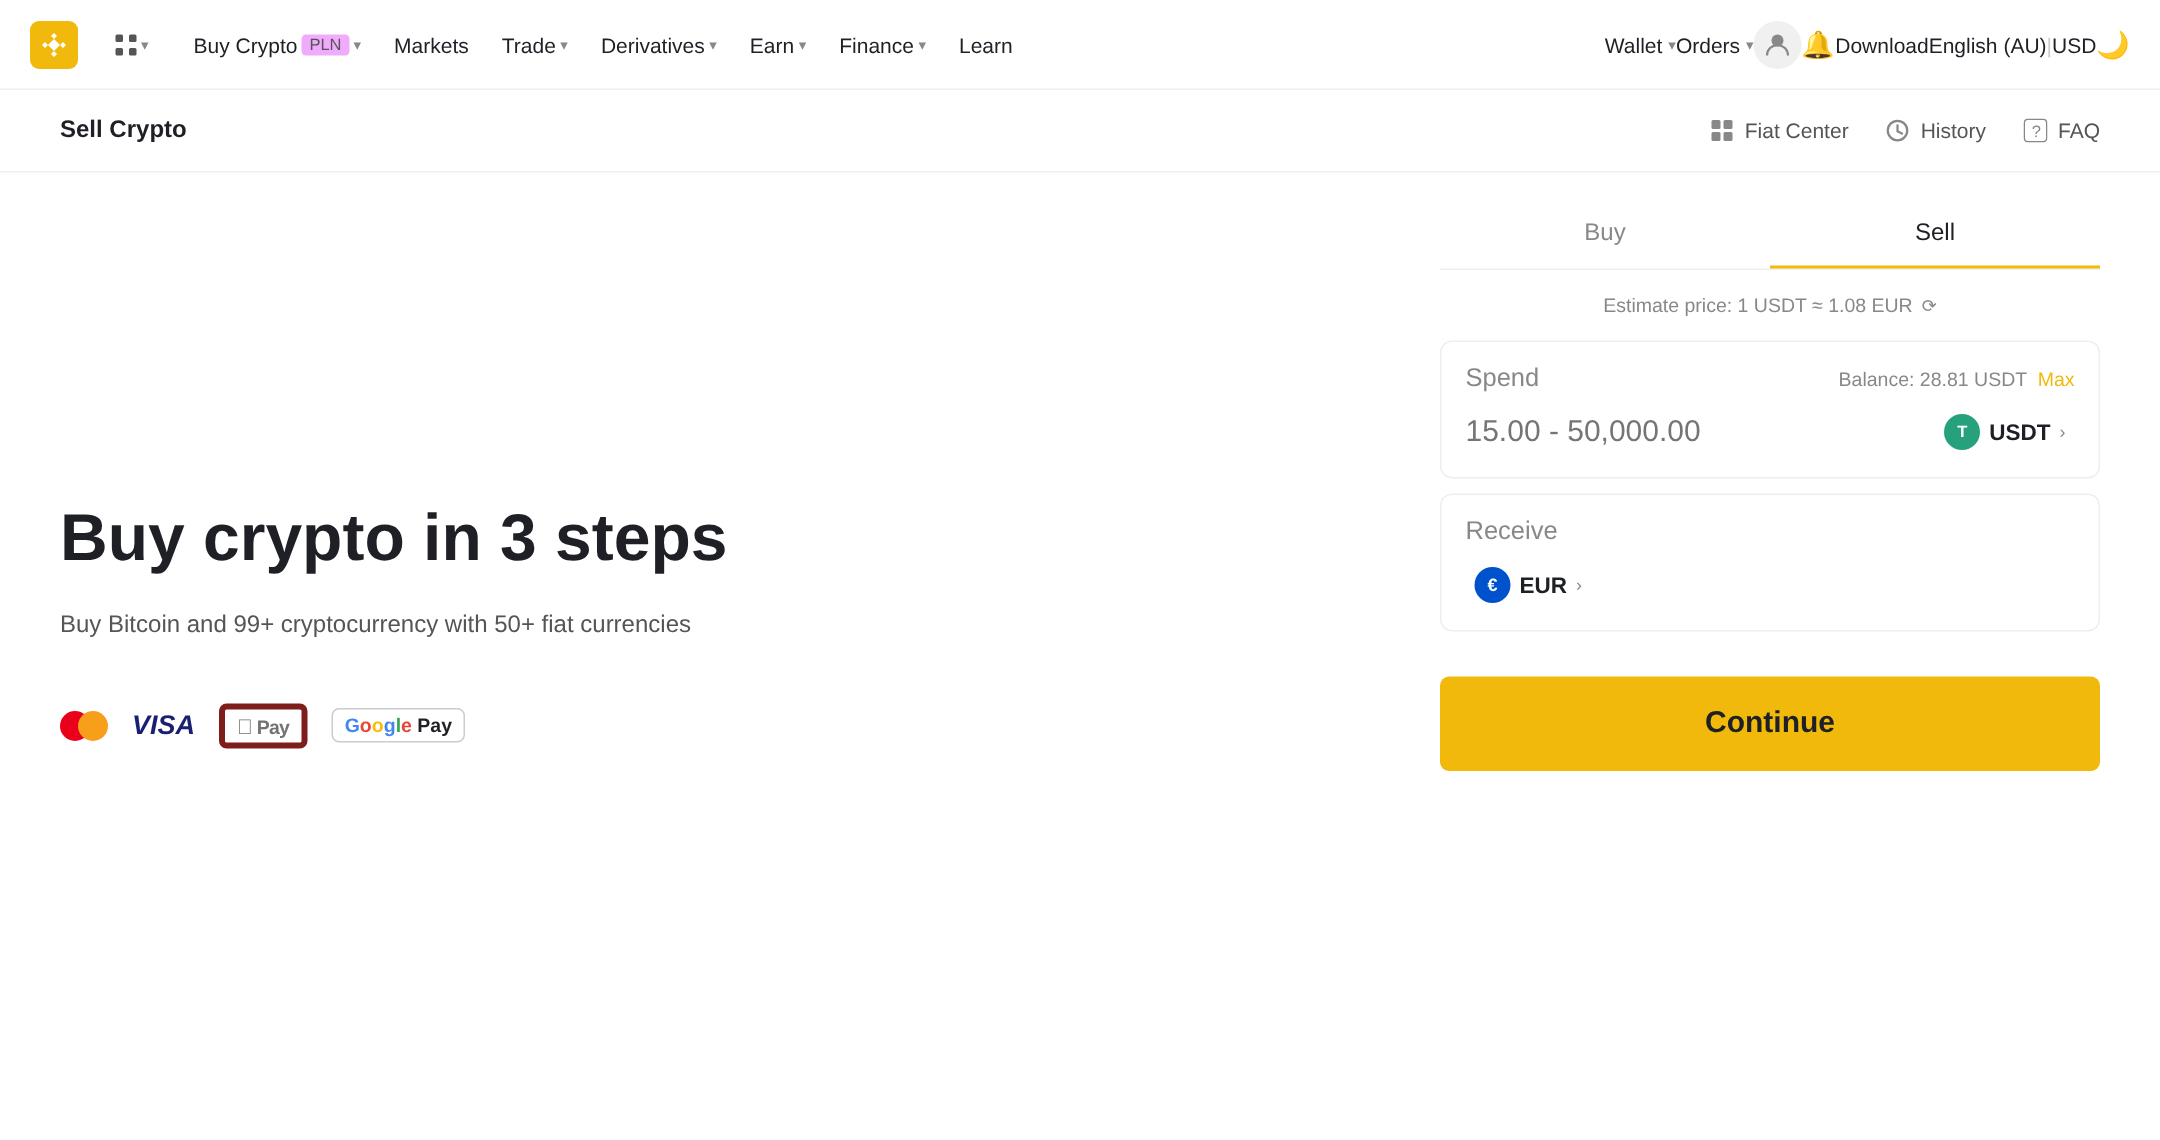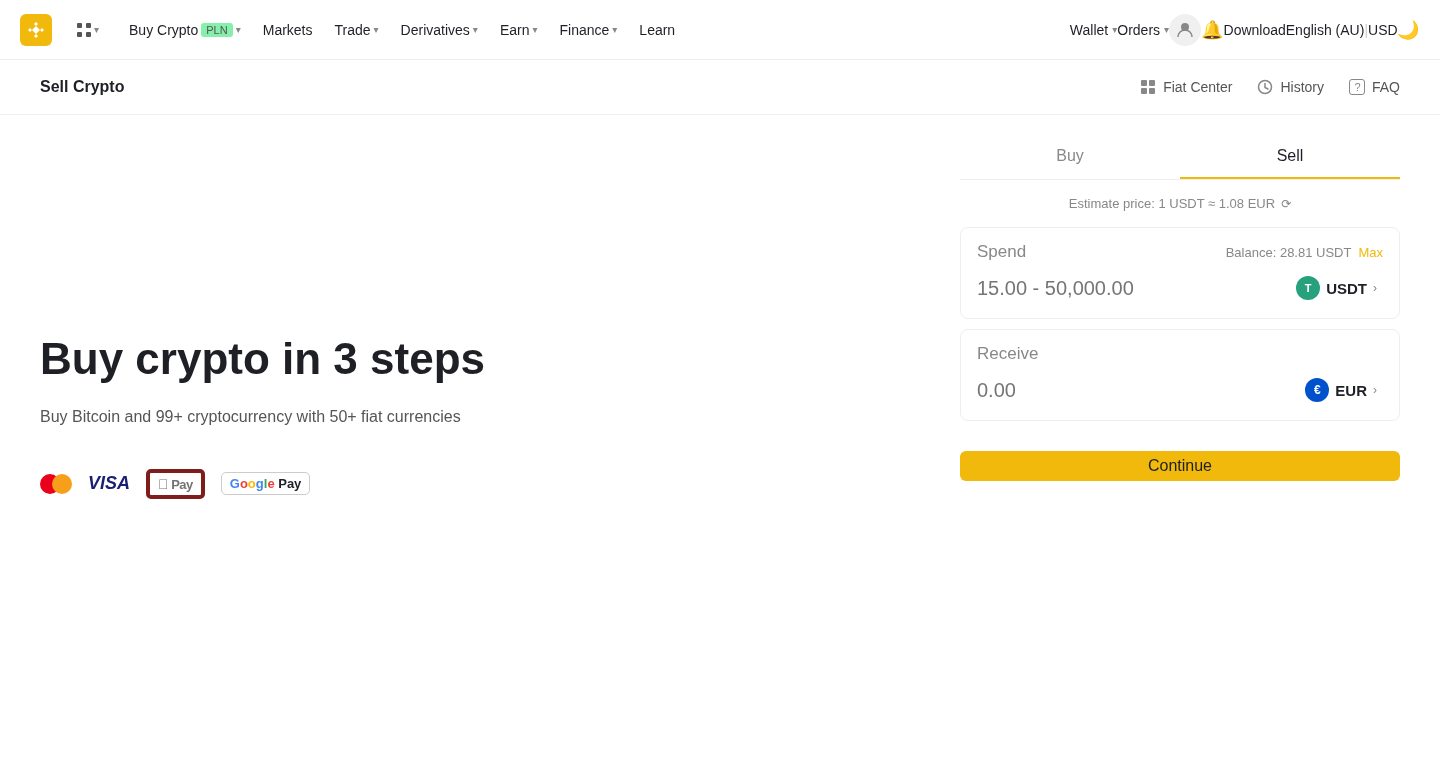--- a/index.html
+++ b/index.html
@@ -19,21 +19,21 @@
       padding: 4px 8px; margin-right: 8px;
     }
     .nav-links { display: flex; align-items: center; gap: 2px; flex: 1; }
     .nav-item {
       display: flex; align-items: center; gap: 3px;
       padding: 6px 10px; font-size: 14px; font-weight: 500;
       color: #1e2026; cursor: pointer; border-radius: 4px;
       white-space: nowrap; background: none; border: none;
     }
     .nav-badge {
-      background: #86efac; border-radius: 3px; padding: 1px 5px;
+      background: #f0abfc; border-radius: 3px; padding: 1px 5px;
       font-size: 11px; color: #555;
     }
     .nav-chevron { font-size: 10px; color: #888; }
     .nav-right { display: flex; align-items: center; margin-left: auto; }
     .nav-right-item {
       font-size: 14px; font-weight: 500; color: #1e2026;
       cursor: pointer; white-space: nowrap; background: none; border: none;
       display: flex; align-items: center; gap: 4px;
     }
     .nav-divider { color: #ccc; font-size: 14px; }
@@ -154,21 +154,21 @@
       cursor: pointer; padding: 4px 6px; border-radius: 4px;
     }
     .currency-icon { width: 24px; height: 24px; border-radius: 50%; display: flex; align-items: center; justify-content: center; font-size: 14px; font-weight: 700; }
     .usdt-icon { background: #26A17B; color: white; font-size: 11px; }
     .eur-icon { background: #0052CC; color: white; font-size: 12px; }
     .currency-name { font-size: 15px; font-weight: 600; color: #1e2026; }
     .currency-chevron { color: #888; font-size: 12px; }
 
     .continue-btn {
       background: #F0B90B; color: #1e2026; border: none;
-      border-radius: 6px; padding: 6px; font-size: 16px; font-weight: 400;
+      border-radius: 6px; padding: 20px; font-size: 20px; font-weight: 700;
       cursor: pointer; width: 100%; margin-top: 20px;
     }
   </style>
 </head>
 <body>
 
 <nav class="navbar">
   <div class="nav-logo">
     <svg class="logo-icon" viewBox="0 0 32 32" fill="none" xmlns="http://www.w3.org/2000/svg">
       <rect width="32" height="32" rx="6" fill="#F0B90B"></rect>
@@ -339,21 +339,20 @@
           <span class="currency-chevron">›</span>
         </div>
       </div>
     </div>
 
     <div class="field-container">
       <div class="field-label-row">
         <span class="field-label">Receive</span>
       </div>
       <div class="field-input-row">
-        <input class="field-value" type="text" placeholder="0.00" style="">
         <div class="currency-selector">
           <div class="currency-icon eur-icon">€</div>
           <span class="currency-name">EUR</span>
           <span class="currency-chevron">›</span>
         </div>
       </div>
     </div>
 
     <button class="continue-btn">Continue</button>
   </div>

